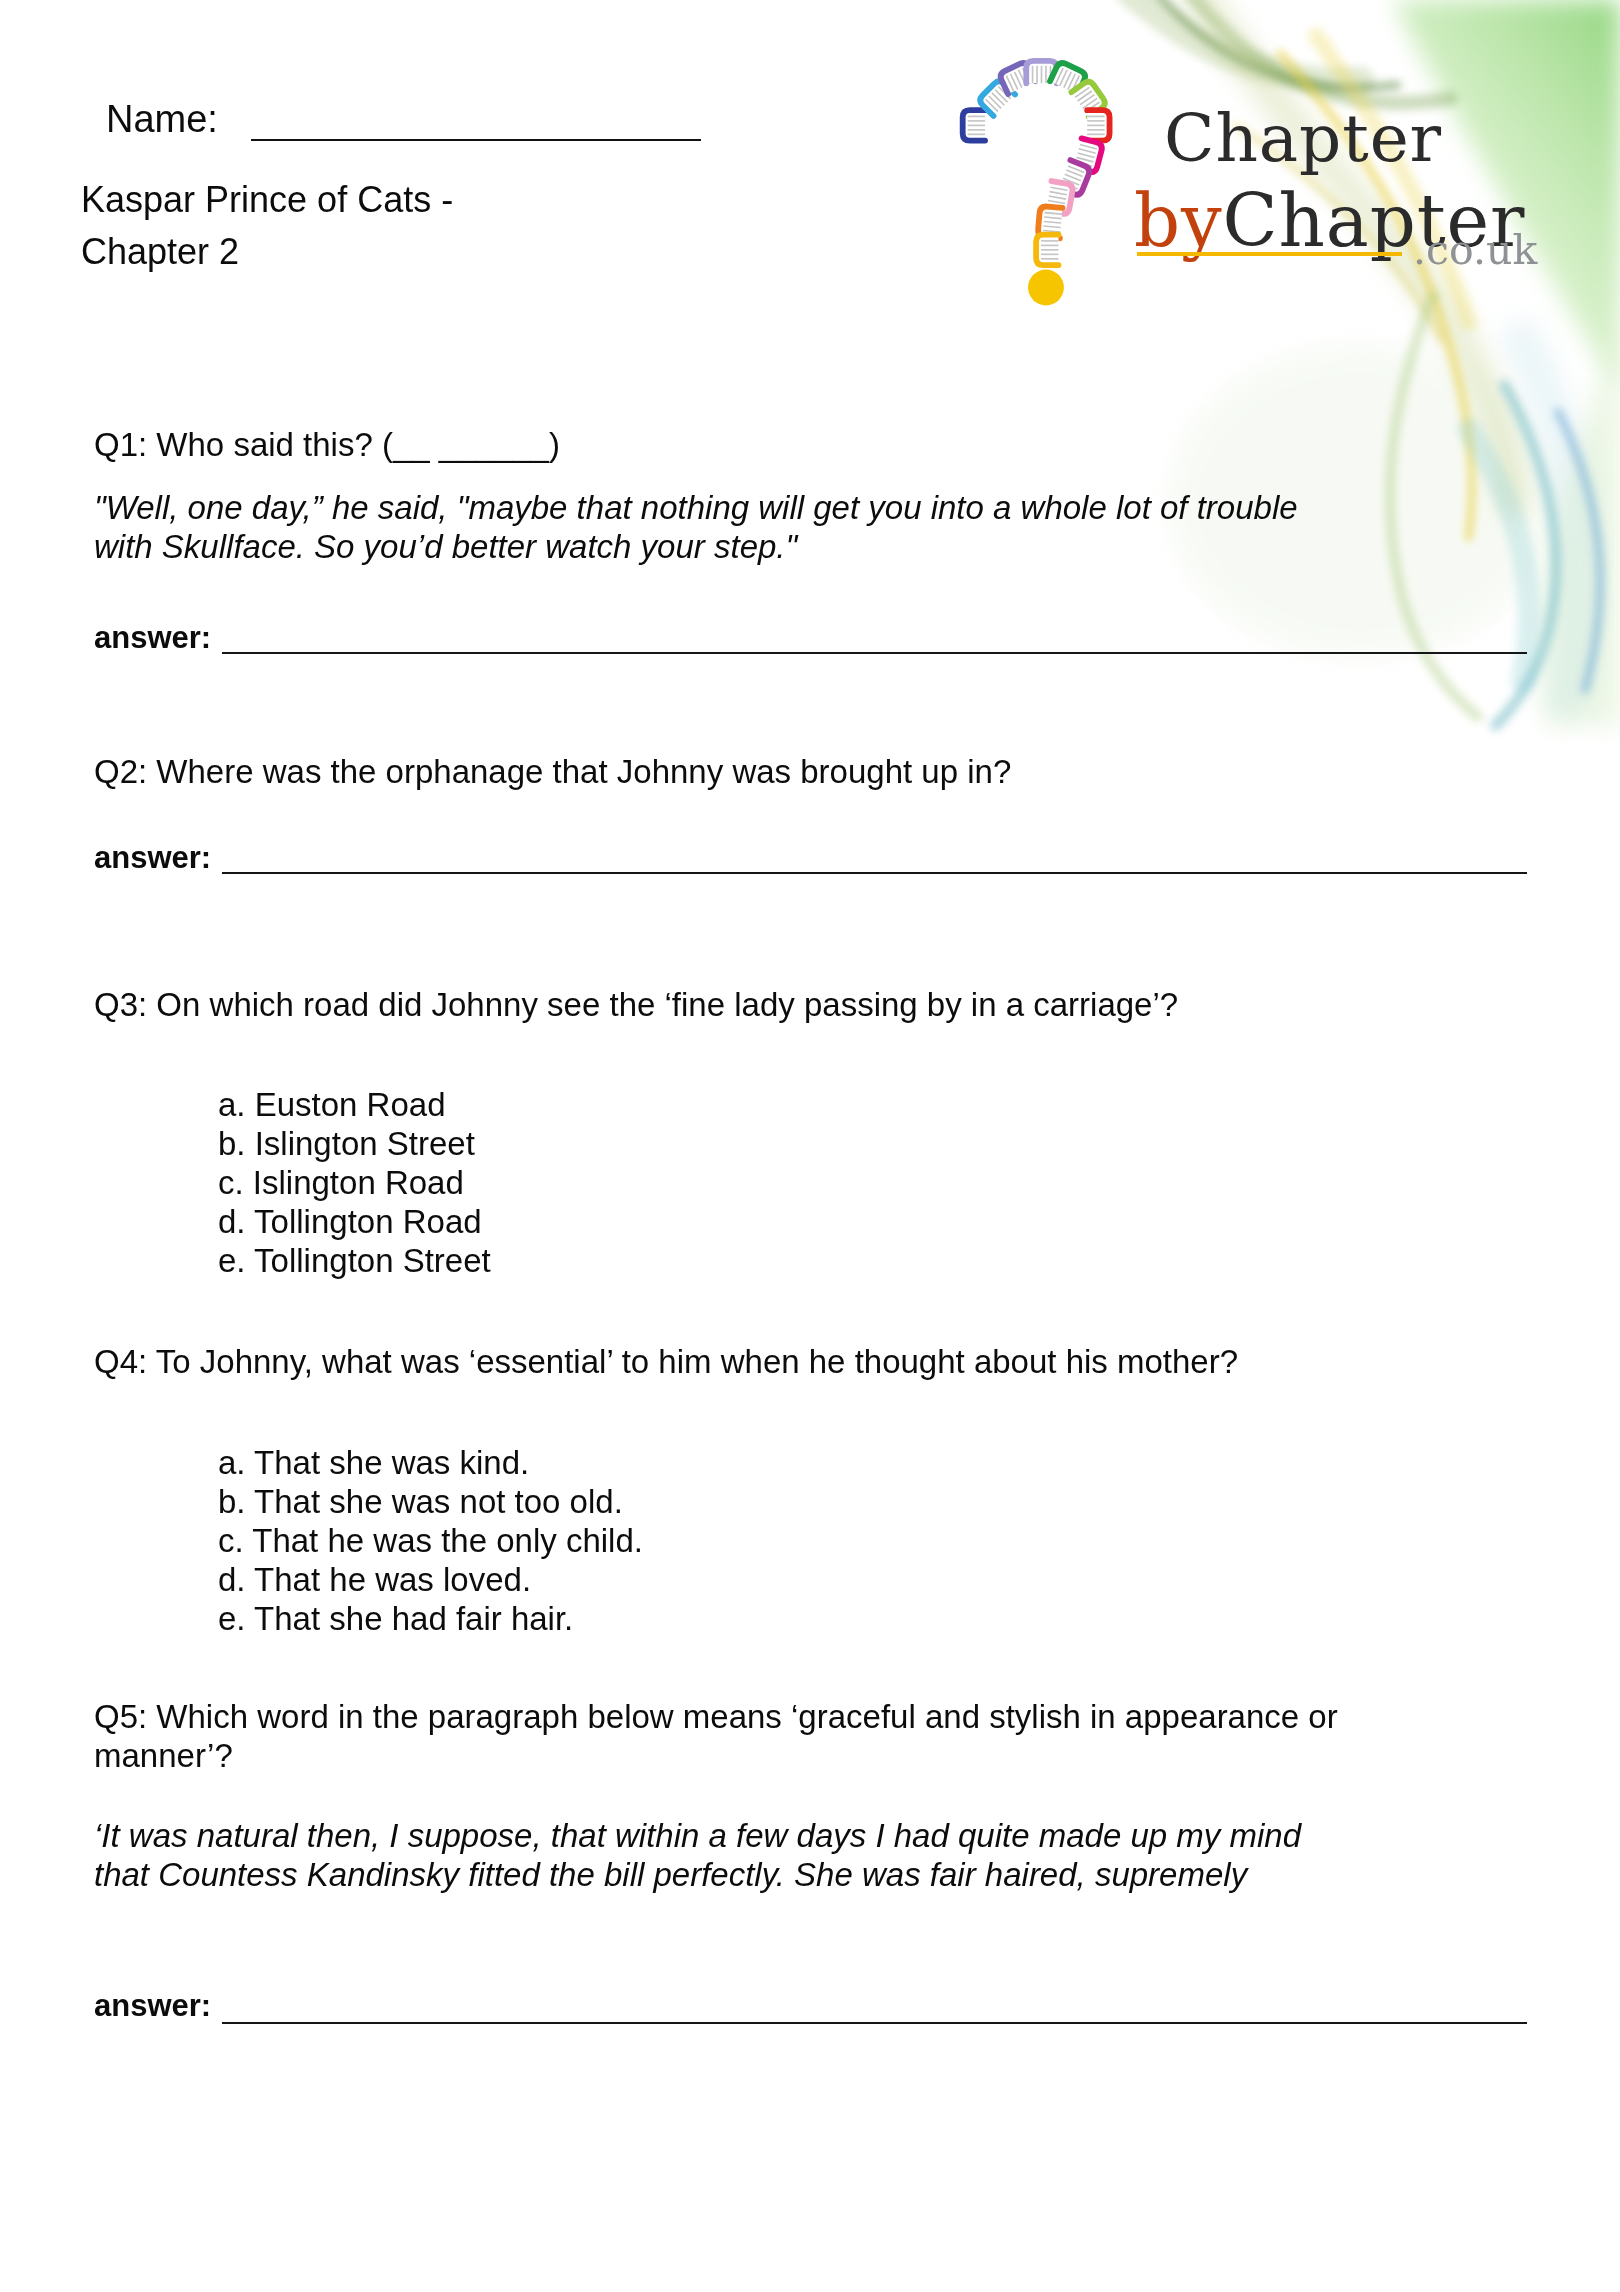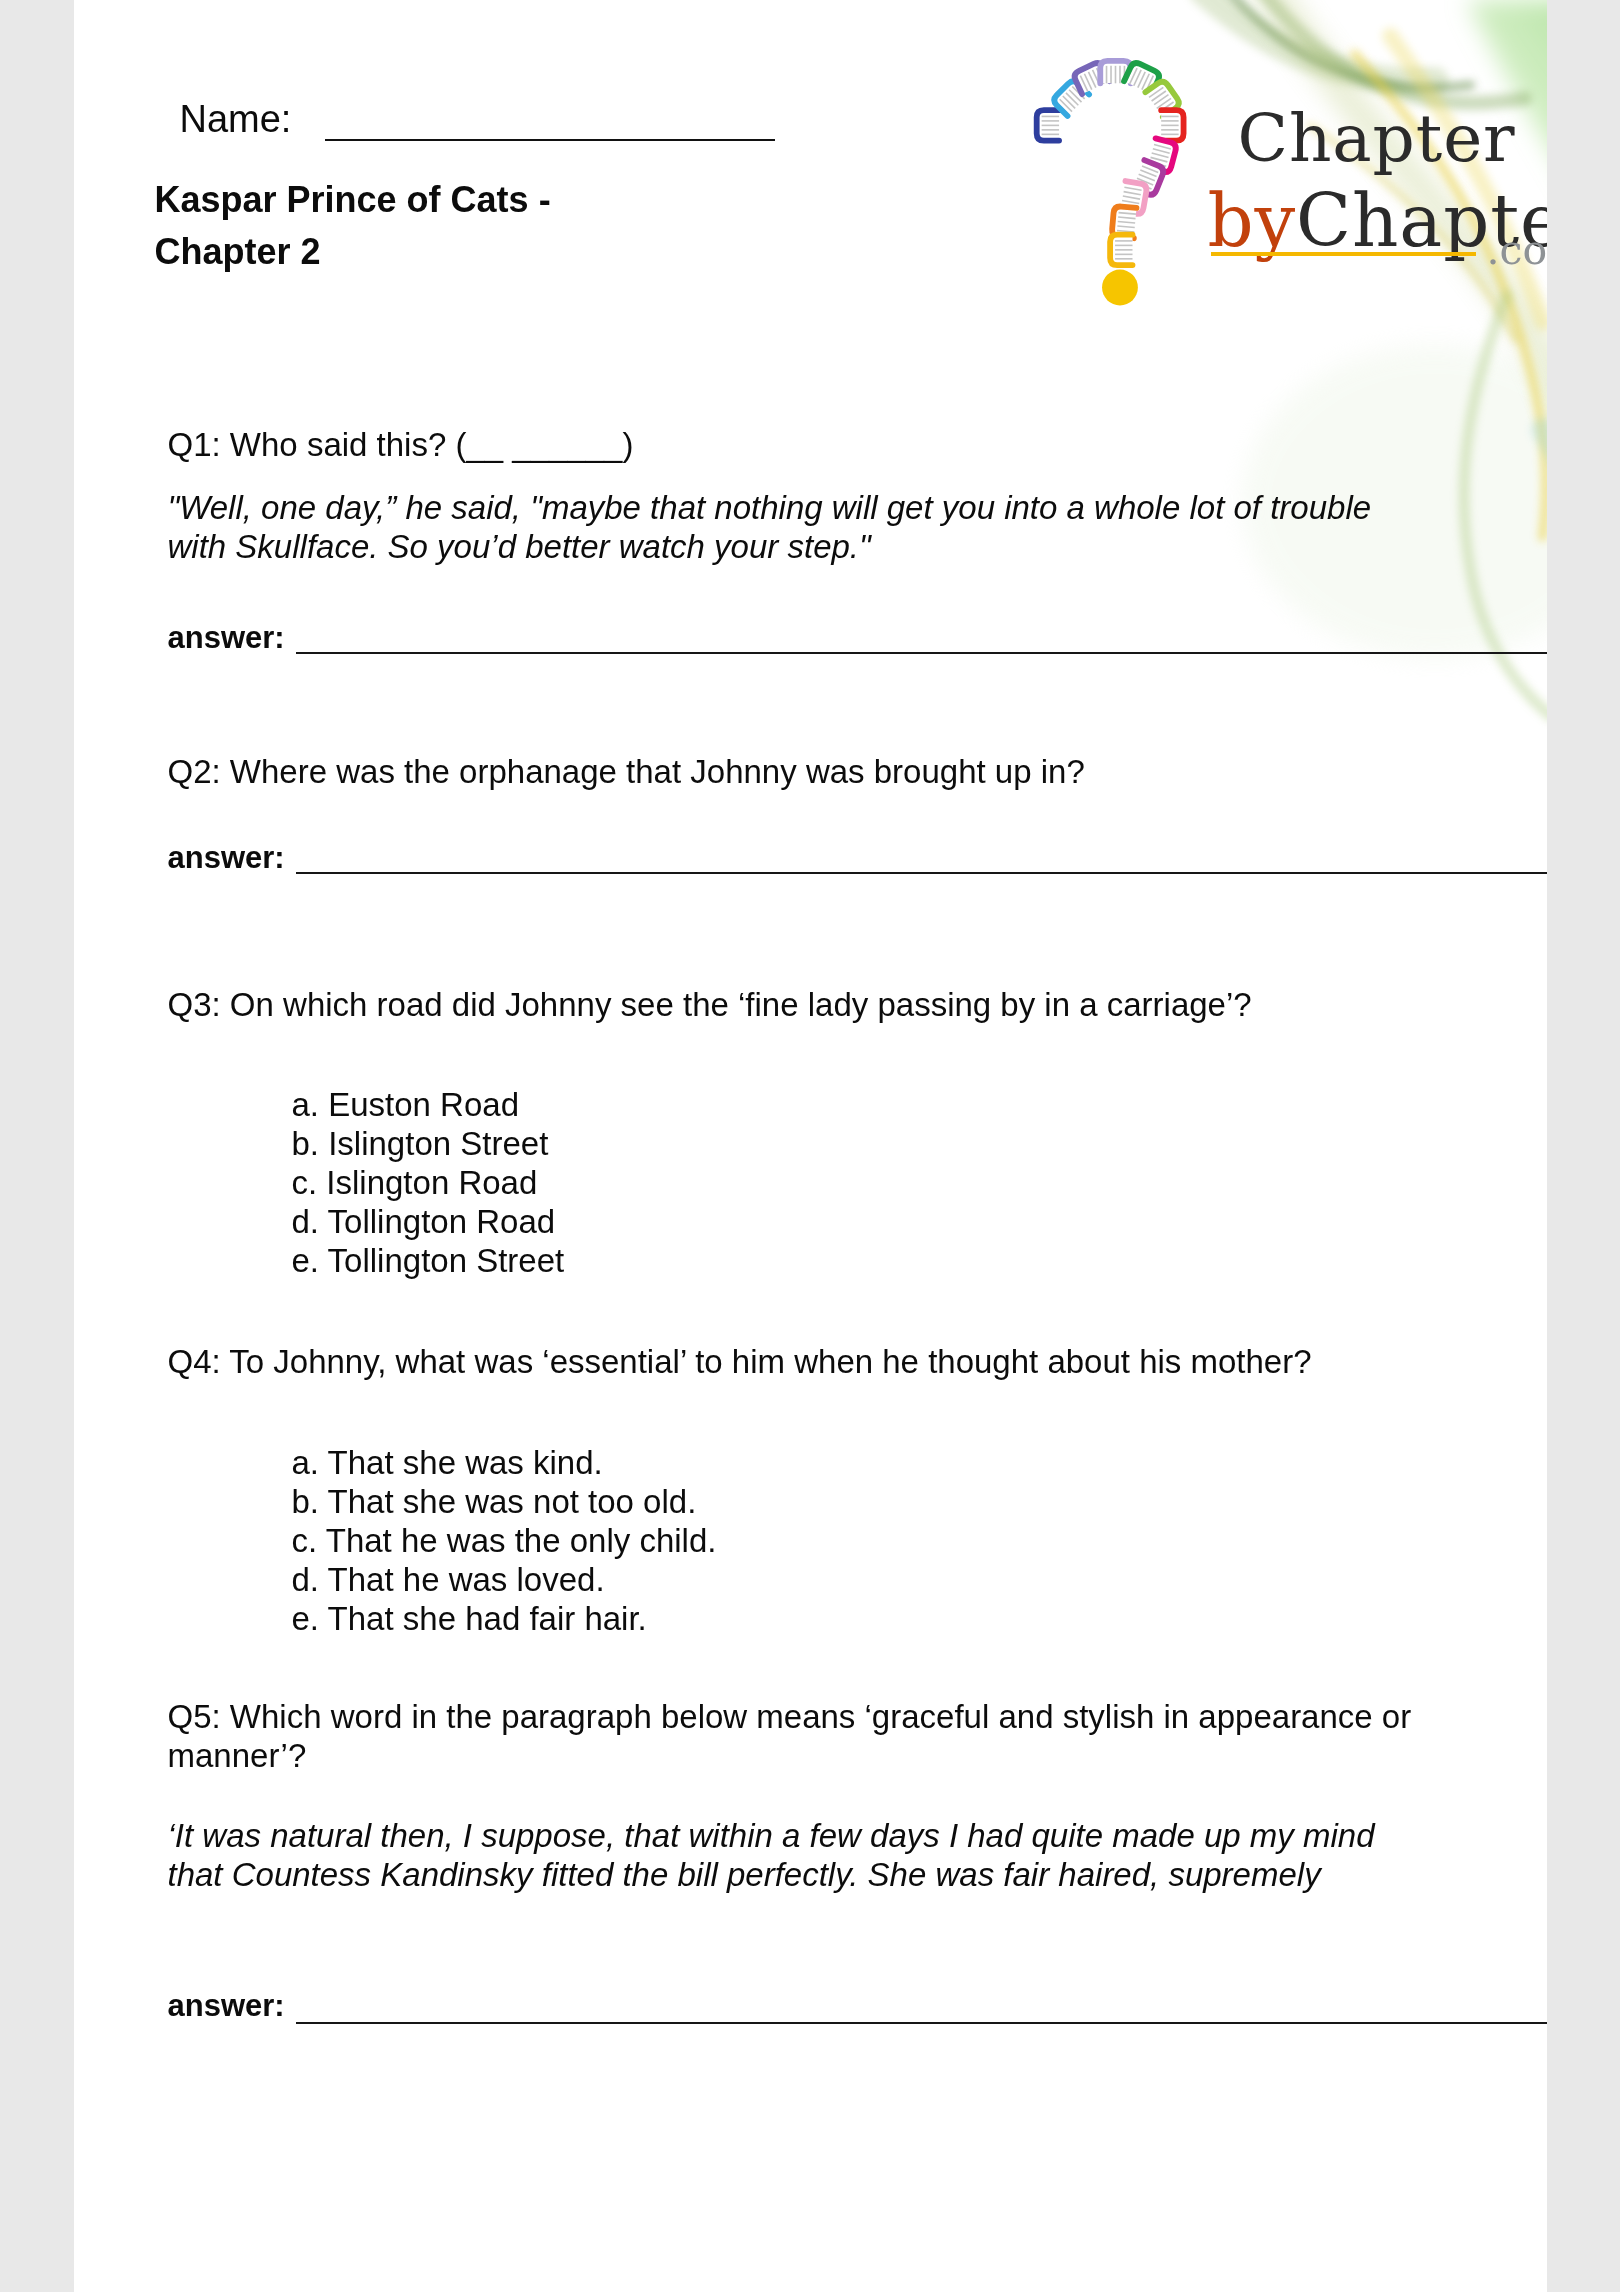--- a/index.html
+++ b/index.html
@@ -1,21 +1,21 @@
 <!DOCTYPE html>
 <html style="font-size:14.3px"><head>
 <meta charset="utf-8">
 <style>
   html,body{margin:0;padding:0;background:#e8e8e8;}
-  .page{position:relative;width:1473px;height:2293px;background:#ffffff;
+  .page{position:relative;width:1620px;height:2293px;background:#ffffff;
         font-family:"Liberation Sans",sans-serif;color:#0c0c0c;overflow:hidden;margin:0 auto;}
   .deco{position:absolute;left:0;top:0;pointer-events:none;}
   .name-label{position:absolute;left:106px;top:98px;font-size:38px;}
   .name-line{position:absolute;left:251px;top:106px;width:450px;height:33px;border-bottom:2.7px solid #121212;}
-  .title{position:absolute;left:81px;top:174px;font-size:36px;font-weight:bold;line-height:52px;}
+  .title{position:absolute;left:81px;top:174px;font-size:36px;font-weight:normal;line-height:52px;}
   .logo-l1{position:absolute;left:1164px;top:100px;font-family:"DejaVu Serif",serif;font-size:66px;color:#2b2b2b;letter-spacing:0.9px;}
   .logo-l2{position:absolute;left:1134px;top:179px;font-family:"DejaVu Serif",serif;font-size:72px;letter-spacing:0.9px;}
   .lg-by{color:#c2410c;}
   .lg-ch{color:#2b2b2b;}
   .logo-rule{position:absolute;left:1137px;top:252px;width:265px;height:3.6px;background:#f5b800;}
   .logo-domain{position:absolute;left:1413px;top:226px;font-family:"DejaVu Serif",serif;font-size:41px;color:#8e9295;}
   .q{position:absolute;left:94px;font-size:33px;line-height:39px;white-space:pre;}
   .qwrap{position:absolute;left:94px;font-size:33px;line-height:39px;}
   .quote{position:absolute;left:94px;font-size:33px;line-height:39px;font-style:italic;}
   .opts{position:absolute;left:218px;font-size:33px;line-height:39px;margin-top:46px;}

